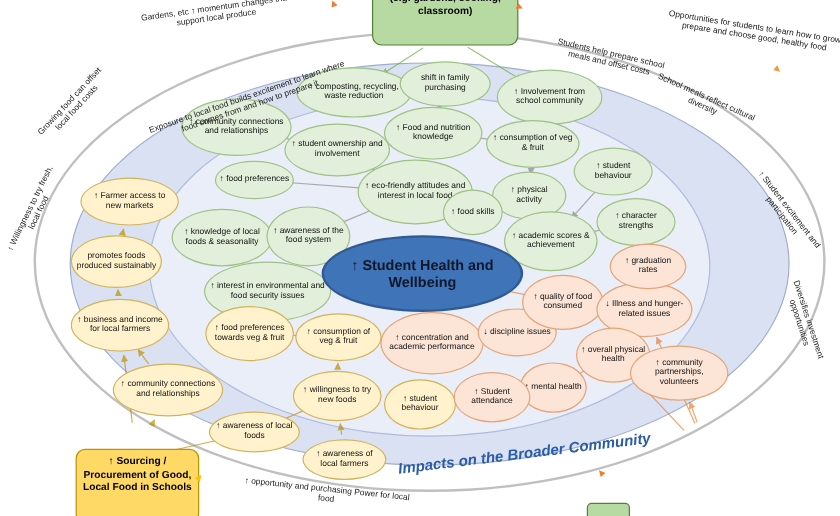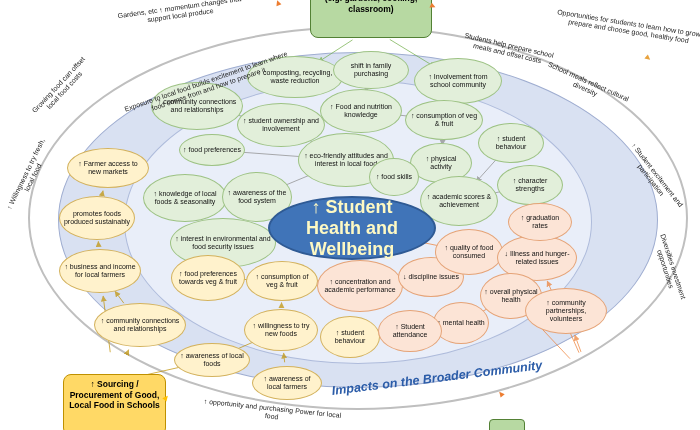--- a/index.html
+++ b/index.html
@@ -13,21 +13,21 @@
   .bubble{position:absolute;transform:translate(-50%,-50%);border-radius:50%;
           display:flex;align-items:center;justify-content:center;text-align:center;
           font-size:7px;line-height:1.15;padding:3px;box-sizing:border-box;}
   .bubble.green{background:#e2efda;border:1px solid #9dc284;}
   .bubble.yellow{background:#fff2cc;border:1px solid #d3b25e;}
   .bubble.peach{background:#fce4d6;border:1px solid #e5a377;}
   .outer-label{position:absolute;transform-origin:center;font-size:7px;line-height:1.2;
                text-align:center;color:#1a1a1a;}
   .center-node{position:absolute;left:352px;top:228px;width:168px;height:64px;
                transform:translate(-50%,-50%);background:#4074b8;border:2px solid #2f5a94;
-               border-radius:50%;color:#fef9c3;font-weight:bold;font-size:18px;
+               border-radius:50%;color:#0f172a;font-weight:bold;font-size:12px;
                display:flex;align-items:center;justify-content:center;text-align:center;
                padding:4px 12px;box-sizing:border-box;}
   .impacts-label{position:absolute;left:437px;top:378px;
                  transform:translate(-50%,-50%) rotate(-7deg);
                  color:#2b5ca8;font-weight:bold;font-style:italic;font-size:12.5px;white-space:nowrap;}
   .corner-box{position:absolute;box-sizing:border-box;border-radius:8px;font-weight:bold;
               text-align:center;font-size:8.5px;line-height:1.25;padding:4px 3px;color:#000;}
   .corner-box.top{left:310px;top:-12px;width:122px;height:50px;background:#b7d9a2;border:1.5px solid #538135;}
   .corner-box.bottom-left{left:63px;top:374px;width:103px;height:62px;background:#ffd966;border:1.5px solid #bf9000;}
   .corner-box.bottom-right{left:523px;top:369px;width:138px;height:58px;background:#f4b183;border:1.5px solid #c55a11;}

